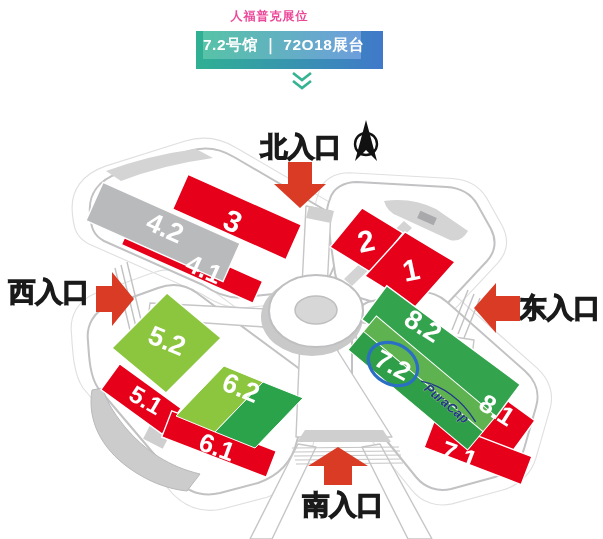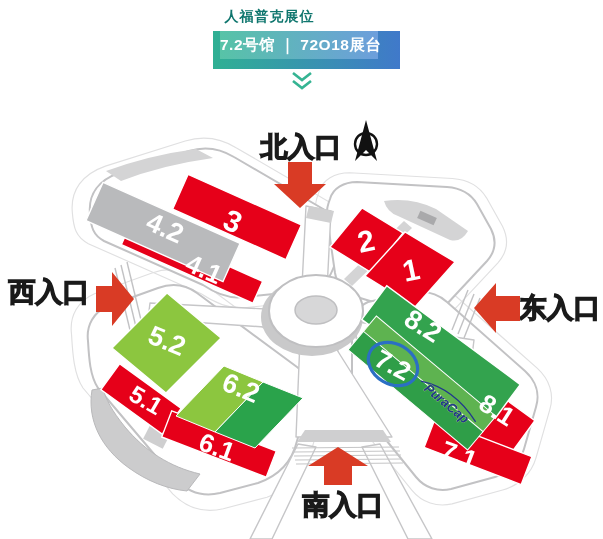--- a/index.html
+++ b/index.html
@@ -1,21 +1,21 @@
 <!DOCTYPE html>
 <html><head>
 <meta charset="utf-8">
 <style>
   html,body{margin:0;padding:0;background:#fff;}
   body{width:603px;height:539px;position:relative;overflow:hidden;
        font-family:"Liberation Sans","DejaVu Sans",sans-serif;}
   
   .hdr-title{position:absolute;top:8px;left:0;width:539px;text-align:center;
-             font-size:14px;font-weight:bold;color:#0f766e;letter-spacing:1px;}
-  .badge-outer{position:absolute;left:213px;top:31px;width:187px;height:38px;
+             font-size:12px;font-weight:bold;color:#ec4899;letter-spacing:1px;}
+  .badge-outer{position:absolute;left:196px;top:31px;width:187px;height:38px;
                background:linear-gradient(90deg,#2fb093,#4079ca);}
   .badge-inner{position:absolute;left:7px;top:0;width:158px;height:28px;
                background:linear-gradient(90deg,#57c3a7,#6d9edc);
                color:#fff;font-size:15.5px;font-weight:bold;line-height:28px;
                text-align:center;white-space:nowrap;letter-spacing:0.5px;}
   .chevron{position:absolute;left:290px;top:71px;}
   
   .map{position:absolute;left:0;top:0;}
   .petal{fill:#ffffff;stroke:#c2c2c4;stroke-width:2;stroke-linejoin:round;}
   .contour{fill:none;stroke:#e0e0e1;stroke-width:1;}

